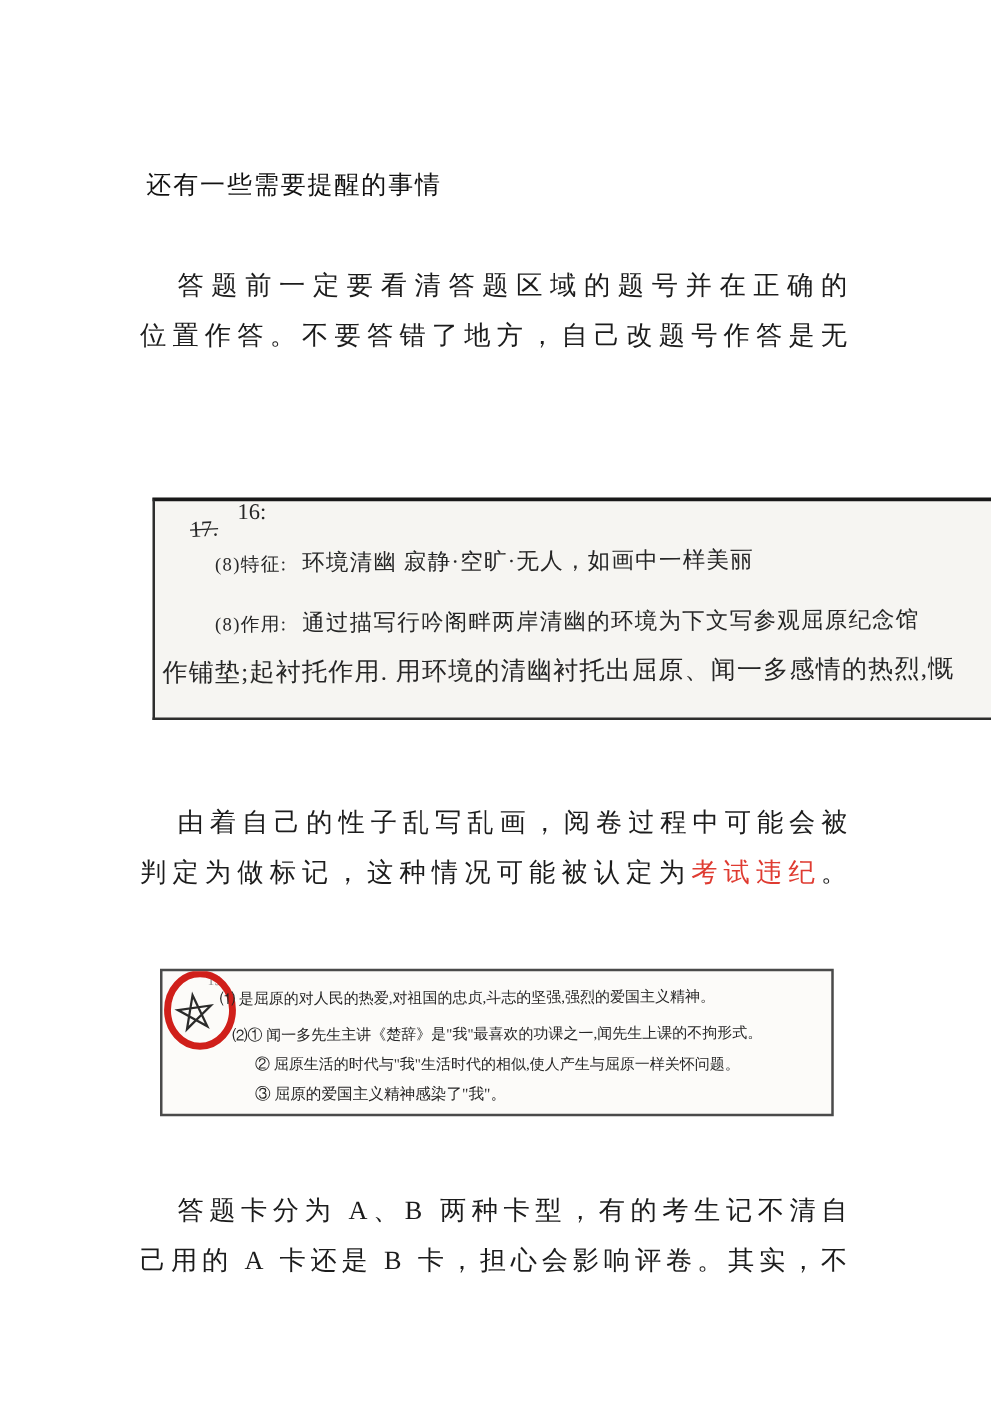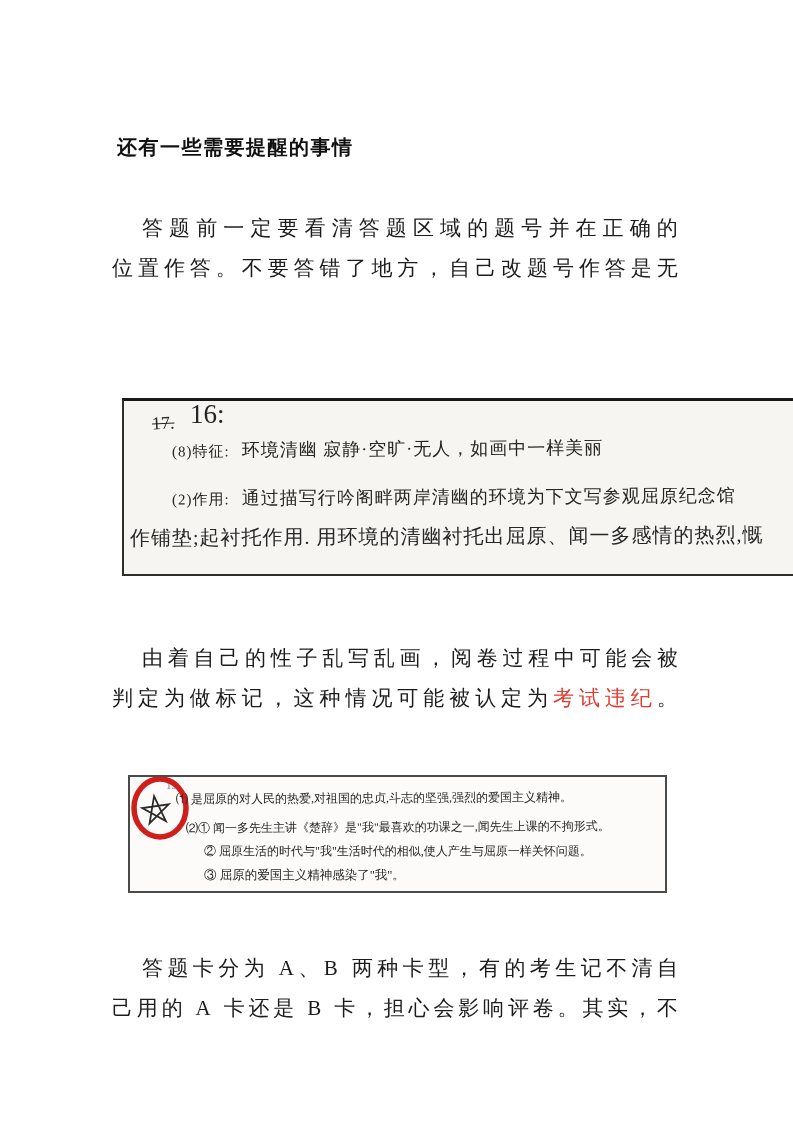--- a/index.html
+++ b/index.html
@@ -8,21 +8,21 @@
     width:793px;height:1122px;
     background:#ffffff;
     overflow:hidden;
     font-family:"Liberation Serif", serif;
     color:#1c1c1c;
   }
   .heading{
     position:absolute;left:117px;top:134px;
     margin:0;
     font-family:"Liberation Sans", sans-serif;
-    font-size:20px;font-weight:bold;letter-spacing:1.5px;
+    font-size:20px;font-weight:normal;letter-spacing:1.5px;
     color:#111;
   }
   .para{
     position:absolute;left:112px;width:566px;
     font-size:21px;
   }
   .pline{height:40px;line-height:40px;letter-spacing:4px;white-space:nowrap;}
   .pline.just{display:flex;justify-content:space-between;align-items:center;letter-spacing:0;white-space:normal;}
   .sheet{
     position:absolute;box-sizing:border-box;overflow:hidden;
@@ -102,29 +102,29 @@
         <span>号</span>
         <span>作</span>
         <span>答</span>
         <span>是</span>
         <span>无</span>
       </div>
     </div>
 
   <div class="sheet sheet1">
     <span class="hw crossed" style="left:28px;top:12px;font-size:18px;transform:rotate(-3deg);">17.</span>
-    <span class="hw" style="left:66px;top:-2px;font-size:27px;">16:</span>
+    <span class="hw" style="left:66px;top:-2px;font-size:18px;">16:</span>
 
     <div class="hw" style="left:48px;top:36px;transform:rotate(-0.4deg);">
       <span class="hw-label">(8)特征:</span>
       <span class="hw-big" style="margin-left:8px;">环境清幽 寂静·空旷·无人，如画中一样美丽</span>
     </div>
 
     <div class="hw" style="left:48px;top:84px;transform:rotate(-0.3deg);">
-      <span class="hw-label">(2)作用:</span>
+      <span class="hw-label">(8)作用:</span>
       <span class="hw-big" style="margin-left:8px;">通过描写行吟阁畔两岸清幽的环境为下文写参观屈原纪念馆</span>
     </div>
 
     <div class="hw" style="left:6px;top:122px;font-size:20px;letter-spacing:1px;transform:rotate(-0.3deg);">作铺垫;起衬托作用. 用环境的清幽衬托出屈原、闻一多感情的热烈,慨</div>
   </div>
 
   <div class="para" style="top:638px;">
       <div class="pline just" style="padding-left: 30px;">
         <span>由</span>
         <span>着</span>

